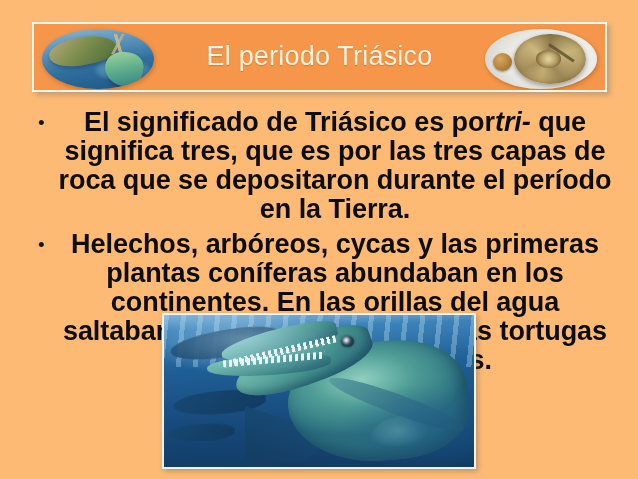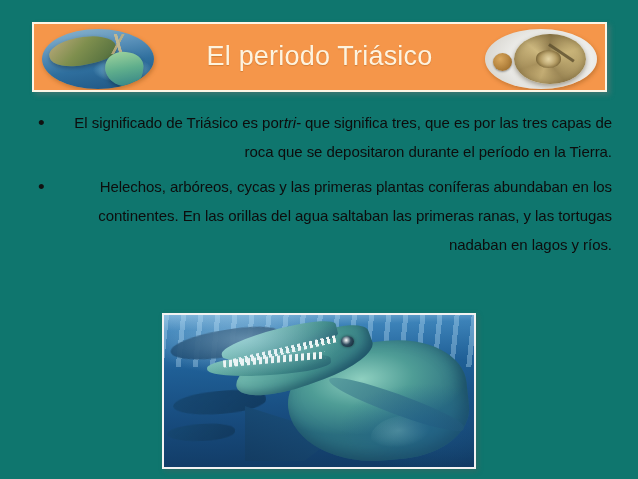--- a/index.html
+++ b/index.html
@@ -13,21 +13,21 @@
     height: 479px;
     font-family: "Liberation Sans", "DejaVu Sans", sans-serif;
     overflow: hidden;
     position: relative;
   }
 
   
   .slide {
     position: absolute;
     inset: 0;
-    background: #0f766e;
+    background: #fdba74;
   }
 
   
   .title-band {
     position: absolute;
     left: 32px;
     top: 22px;
     width: 575px;
     height: 70px;
     background: #f5964a;
@@ -168,25 +168,26 @@
     flex: 0 0 auto;
     width: 20px;
     text-align: left;
     padding-left: 6px;
     font-size: 19px;
     line-height: 29px;
     color: #111111;
   }
   .bullet-copy {
     flex: 1 1 auto;
-    font-size: 15px;
+    font-size: 27px;
     line-height: 29px;
     color: #0d0d0d;
-    text-align: right;
+    text-align: center;
     letter-spacing: -0.05px;
+    font-weight: bold;
   }
   .bullet-copy i { font-style: italic; }
 
   
   .picture-frame {
     position: absolute;
     left: 162px;
     top: 313px;
     width: 314px;
     height: 156px;

